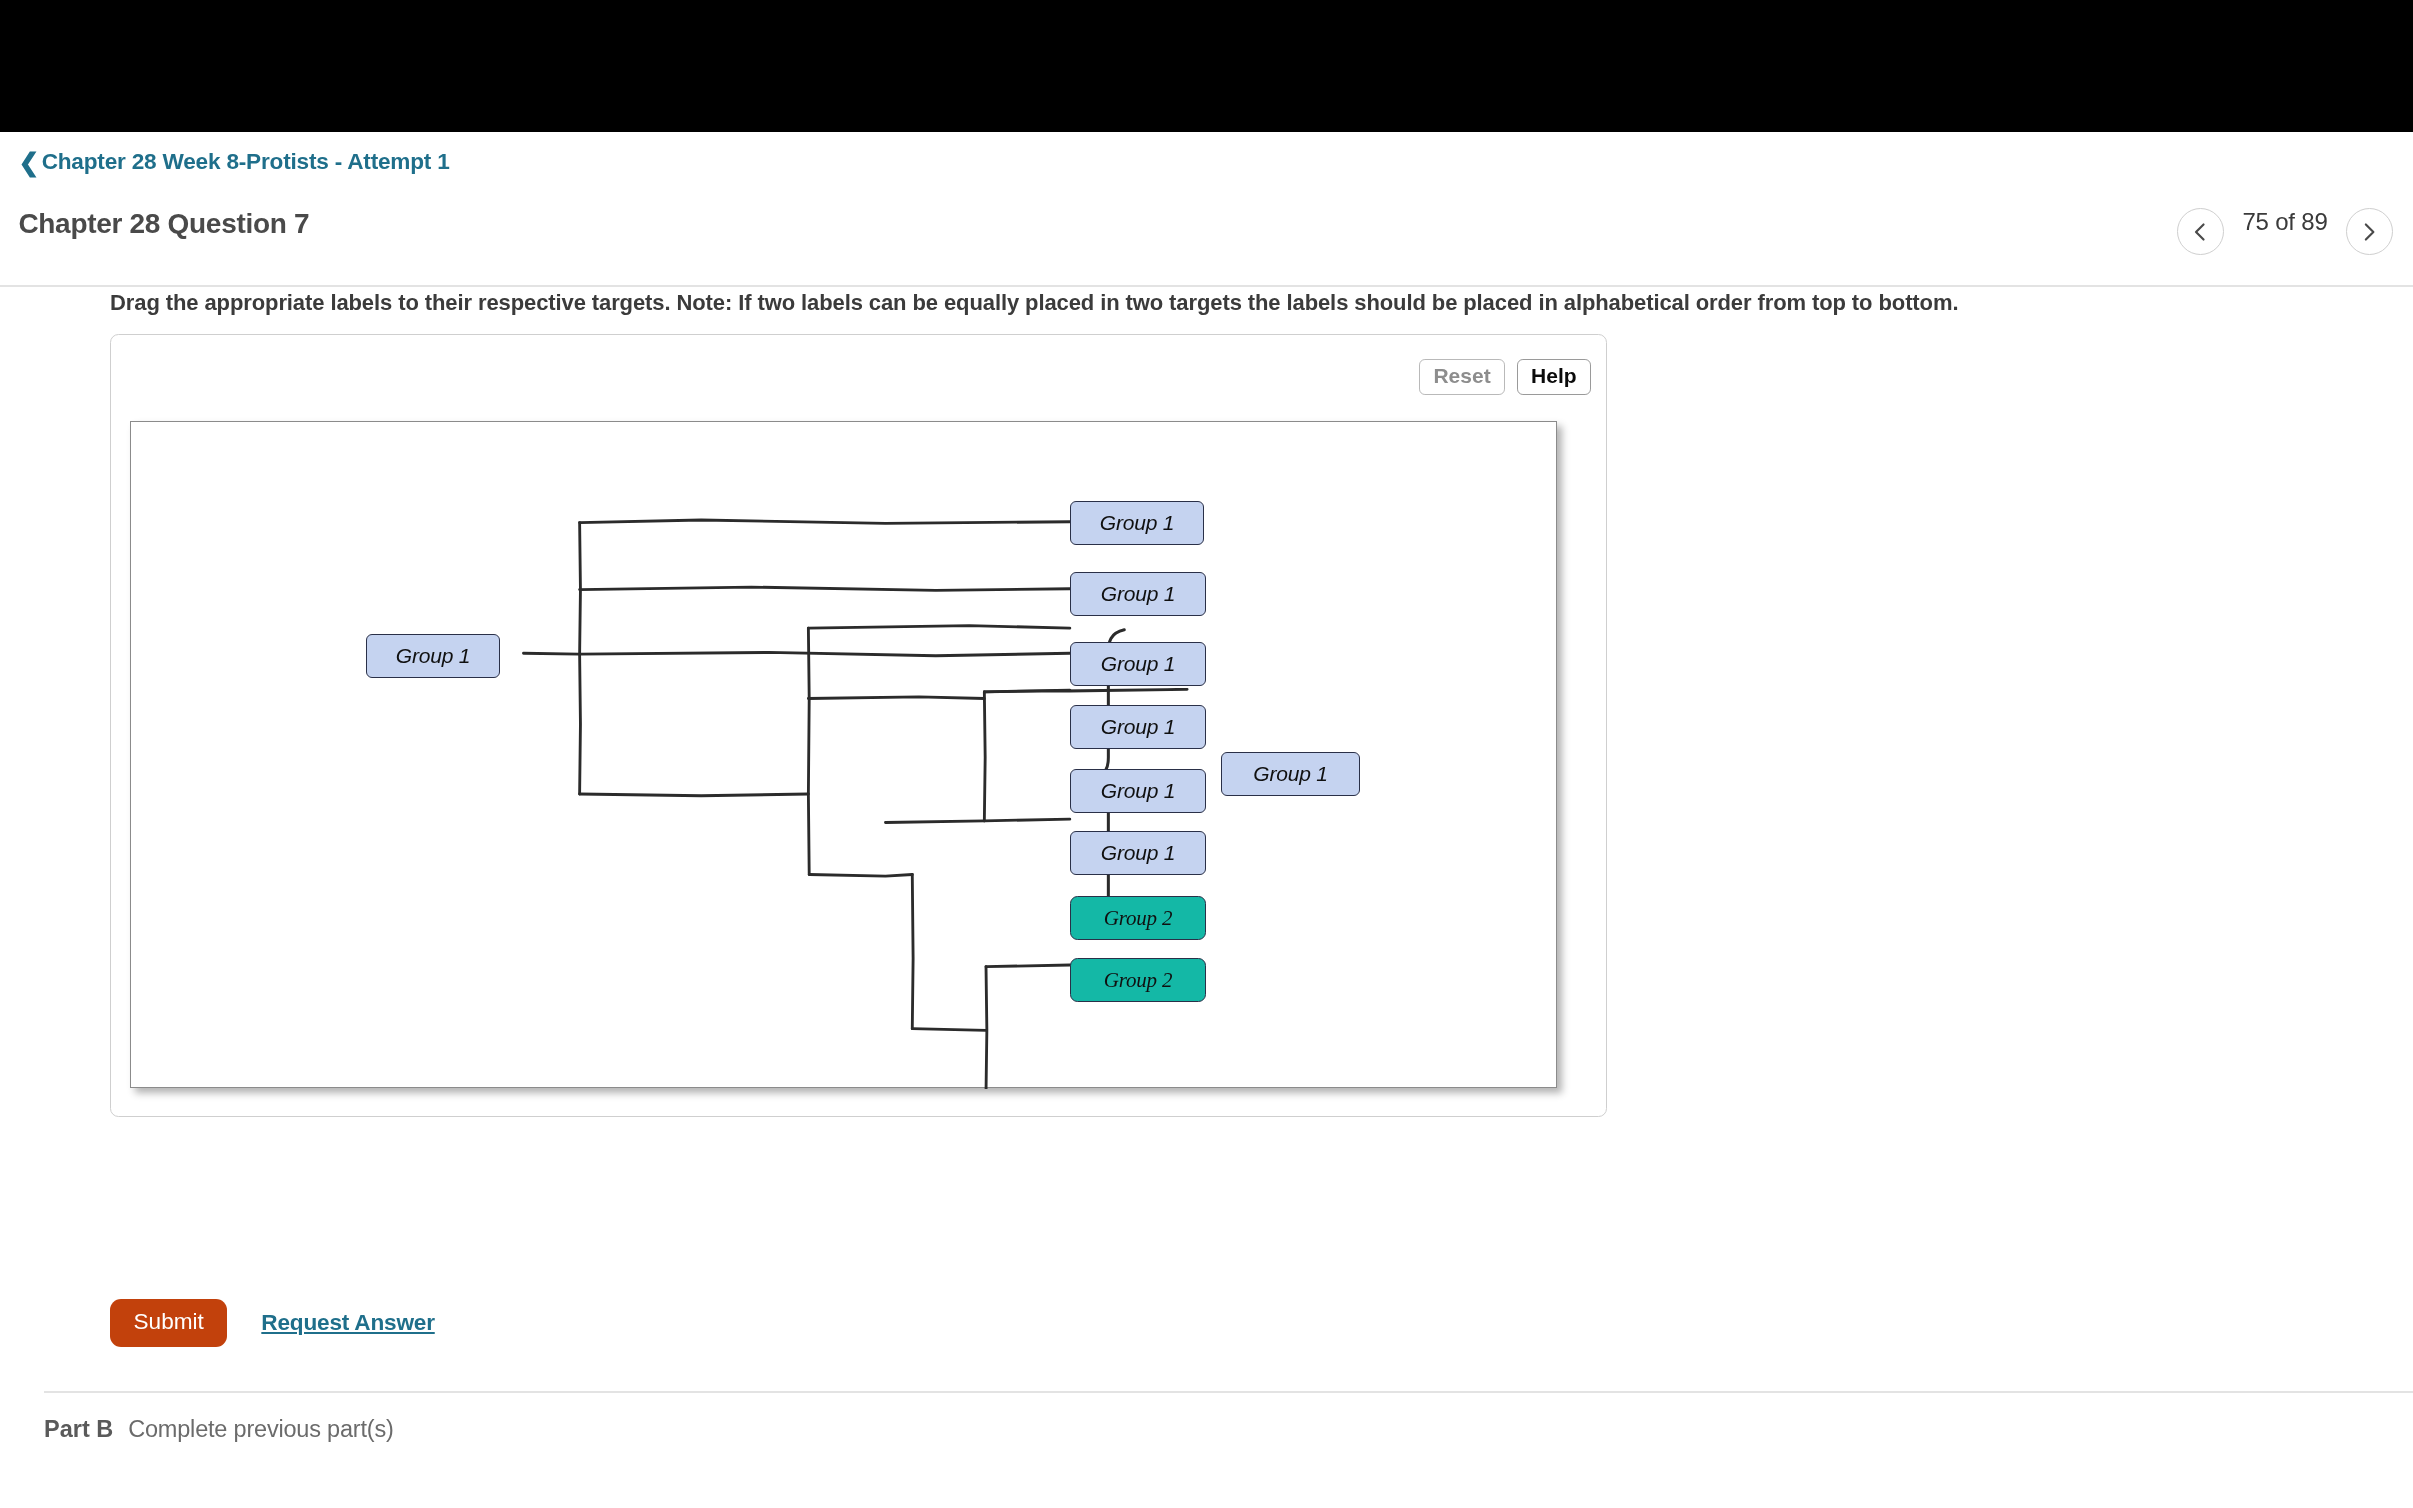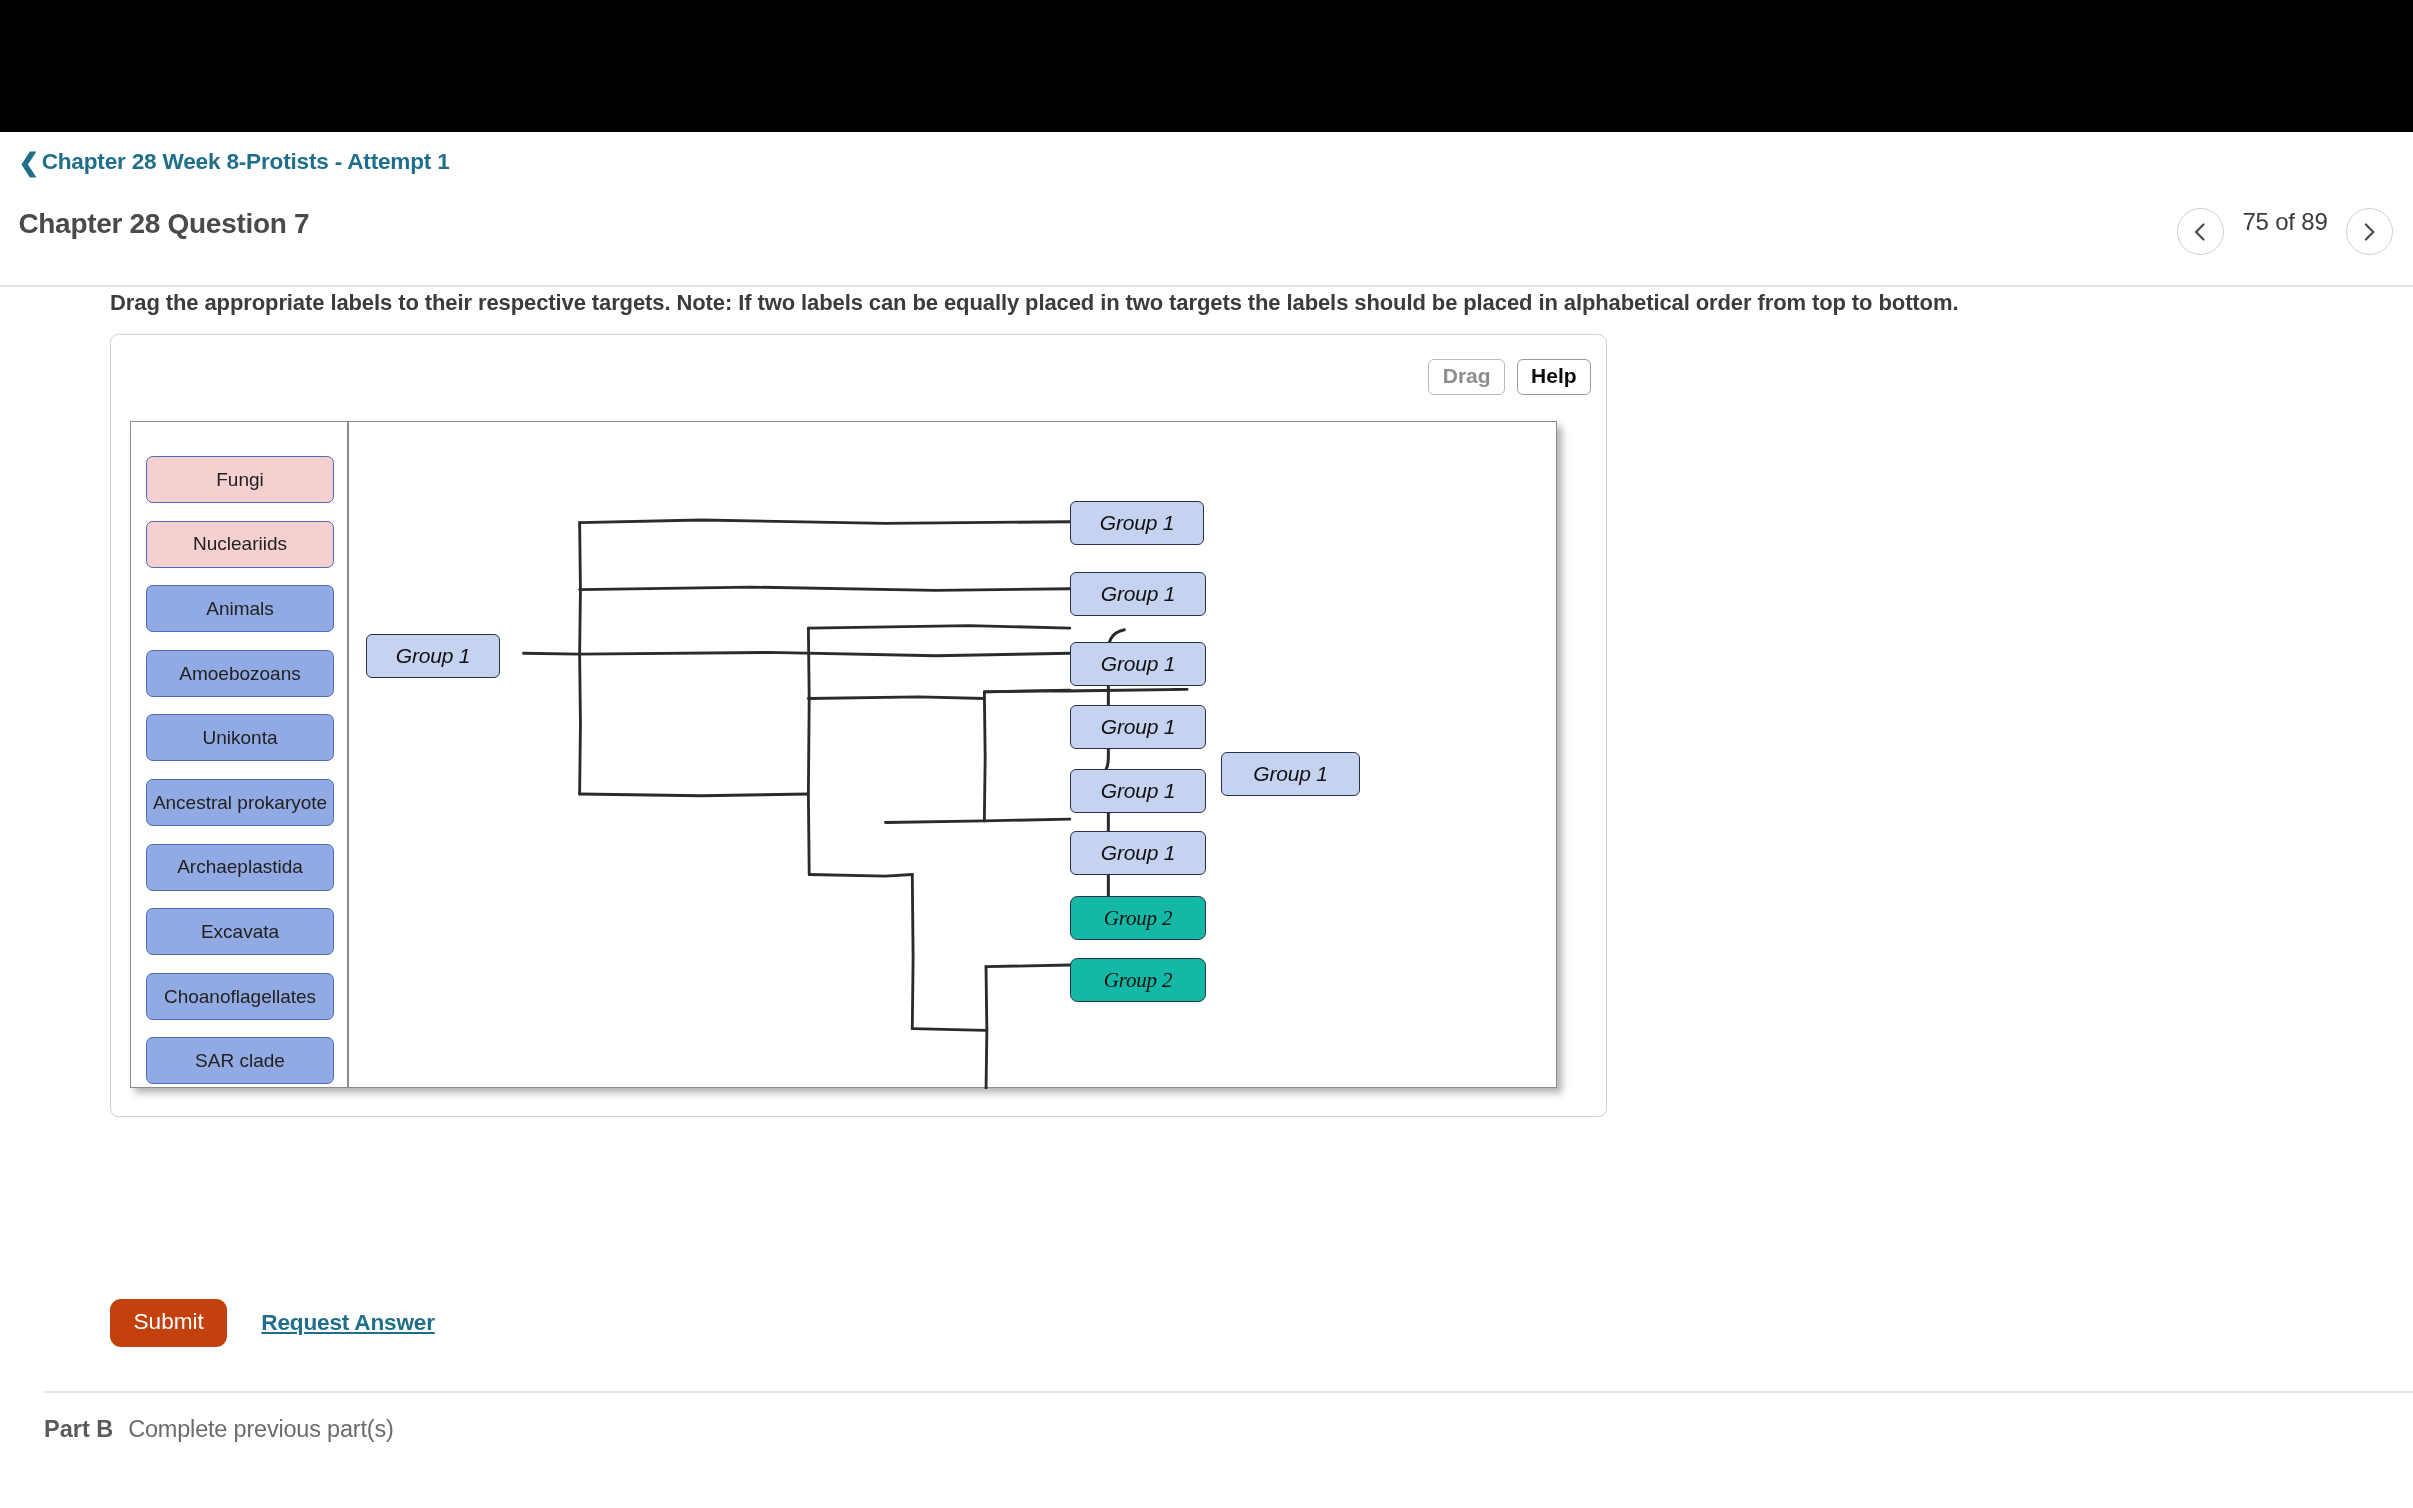--- a/index.html
+++ b/index.html
@@ -207,40 +207,26 @@
     </div>
   </div>
 </div>
 <div class="hrule"></div>
 
 <div class="instruction">Drag the appropriate labels to their respective targets. Note: If two labels can be equally placed in two targets the labels should be placed in alphabetical order from top to bottom.</div>
 
 <div class="panel">
 
   <div class="panel-tools">
-    <button class="toolbtn muted">Drag</button>
+    <button class="toolbtn muted">Reset</button>
     <button class="toolbtn strong">Help</button>
   </div>
 
   <div class="canvas">
 
-    <div class="bank">
-      <div class="bank-inner">
-        <div class="pill pink">Fungi</div>
-        <div class="pill pink">Nucleariids</div>
-        <div class="pill blue">Animals</div>
-        <div class="pill blue">Amoebozoans</div>
-        <div class="pill blue">Unikonta</div>
-        <div class="pill blue">Ancestral prokaryote</div>
-        <div class="pill blue">Archaeplastida</div>
-        <div class="pill blue">Excavata</div>
-        <div class="pill blue">Choanoflagellates</div>
-        <div class="pill blue">SAR clade</div>
-      </div>
-    </div>
 
     <div class="tree">
 
       <svg width="1207" height="667" viewBox="0 0 1440 796">
         <g fill="none" stroke="#2b2b2b" stroke-width="3.4" stroke-linecap="round" stroke-linejoin="round">
 
           <path d="M208,276 L274,277"></path>
 
           <path d="M275,120 L276,200 L275,277 L276,360 L275,444"></path>
 

